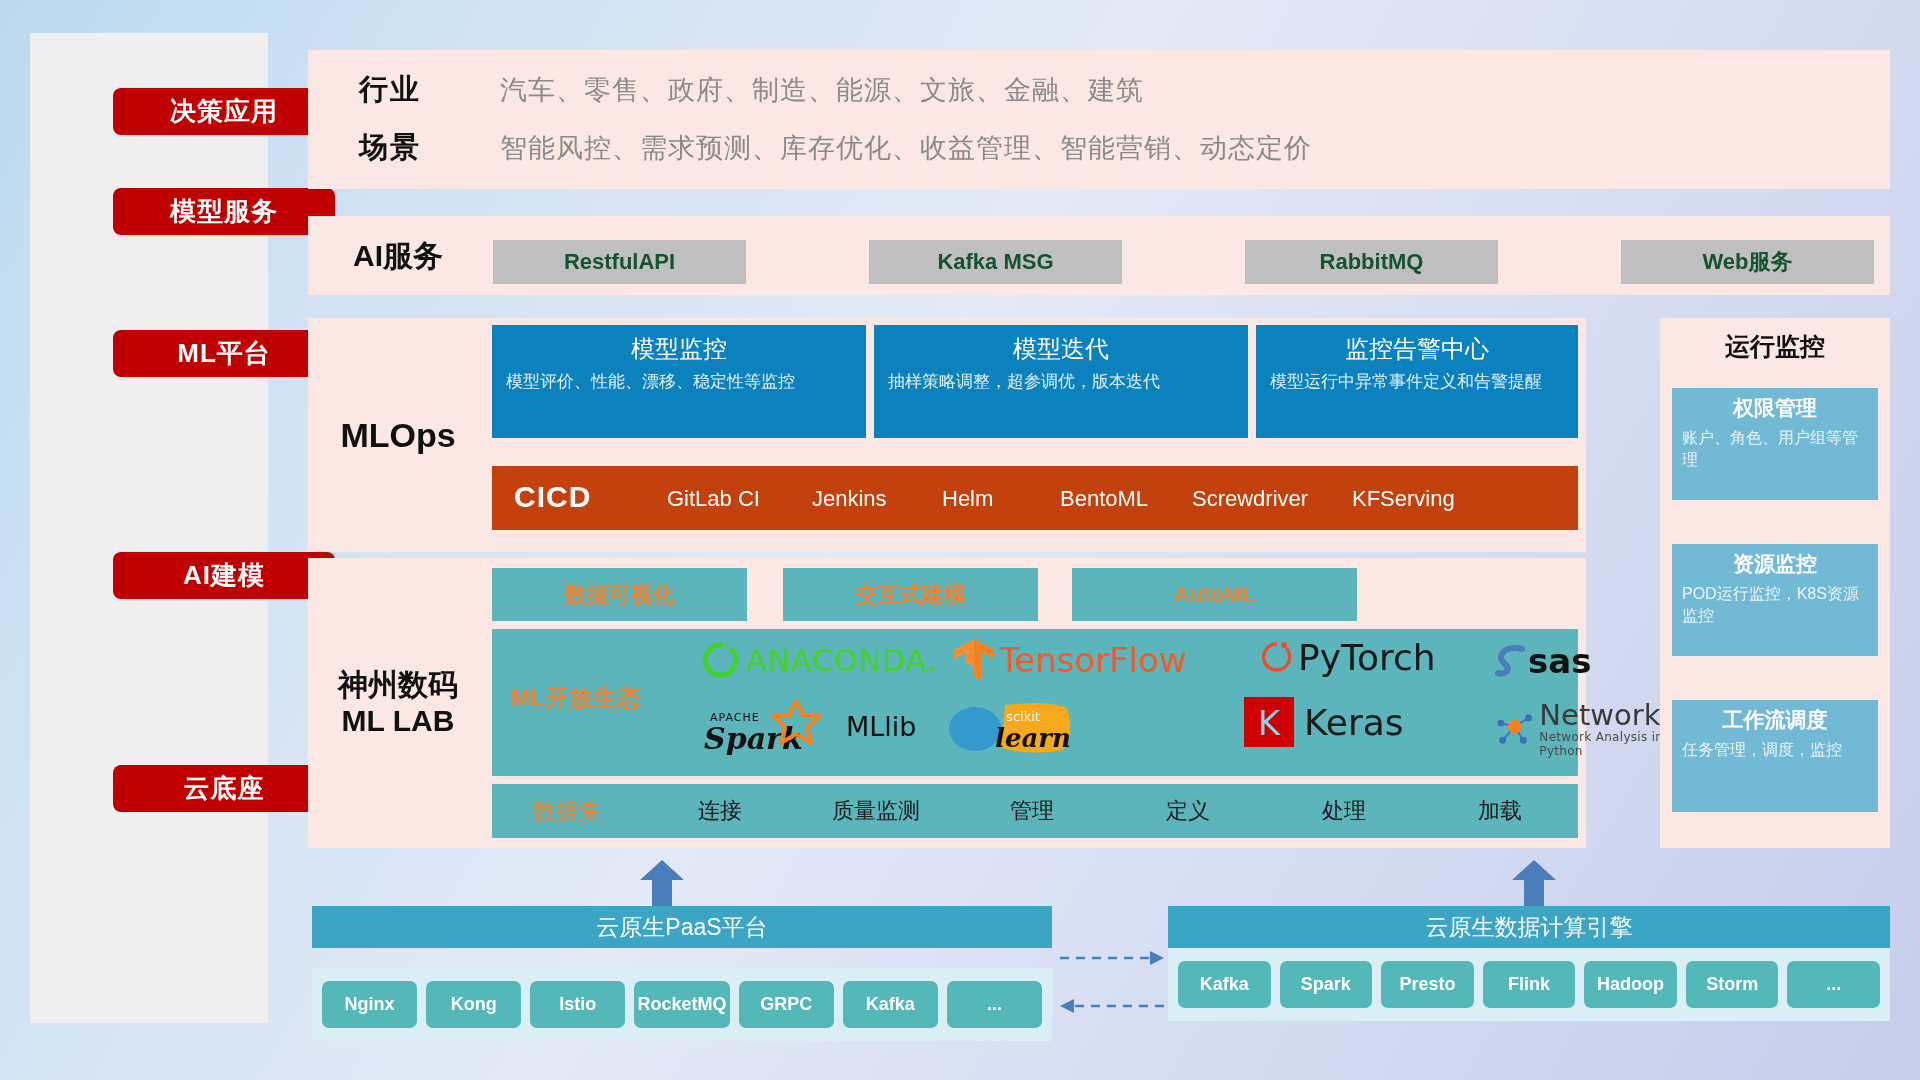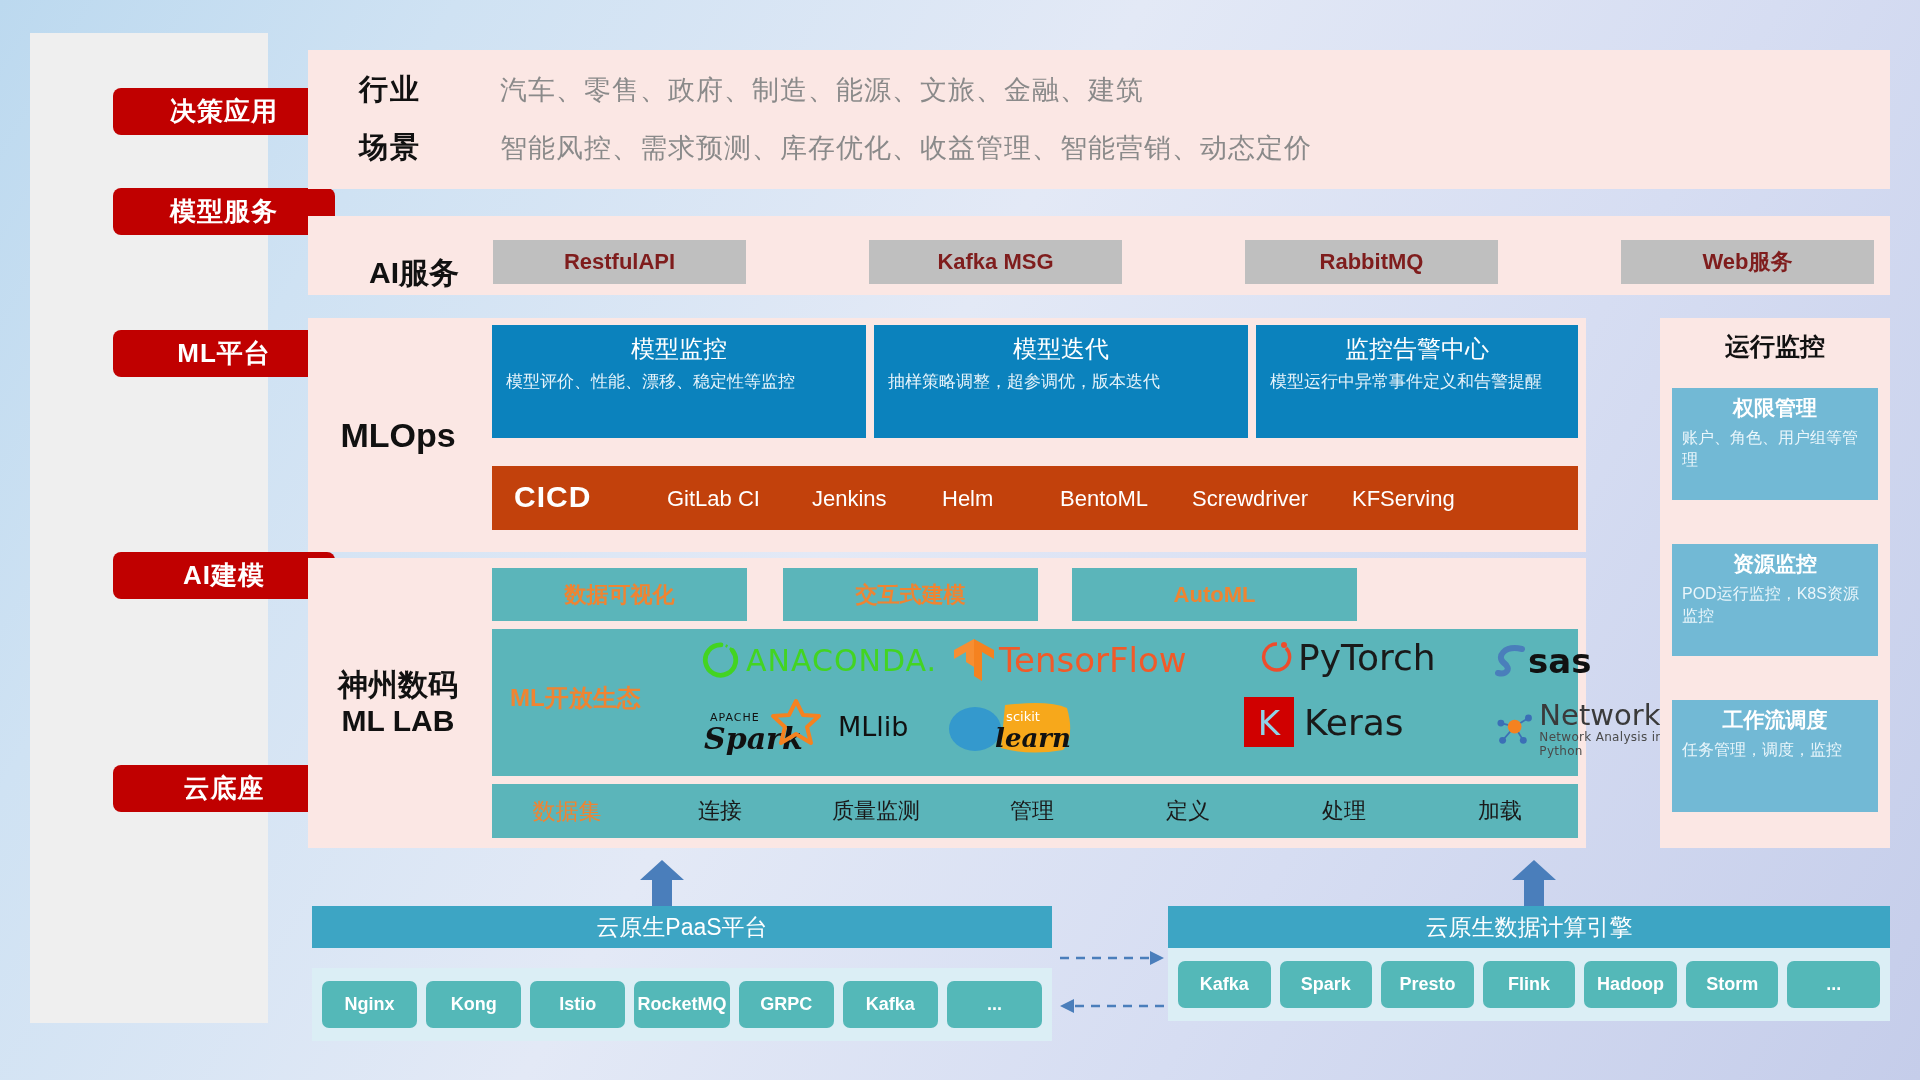--- a/index.html
+++ b/index.html
@@ -37,24 +37,24 @@
   #band-apps{left:308px;top:50px;width:1582px;height:139px;}
   .app-row{position:absolute;display:flex;align-items:center;}
   .app-key{
     width:120px;font-weight:bold;font-size:29px;color:#111;text-align:center;
     letter-spacing:2px;
   }
   .app-val{font-size:27px;color:#8a8a8a;letter-spacing:1px;white-space:nowrap;}
 
   
   #band-svc{left:308px;top:216px;width:1582px;height:79px;}
-  #svc-label{left:308px;top:233px;width:180px;height:79px;font-size:30px;margin-left:16px;}
+  #svc-label{left:308px;top:216px;width:180px;height:79px;font-size:30px;}
   .svc-chip{
     position:absolute;top:240px;height:44px;background:#bfbfbf;
-    color:#7f1d1d;font-weight:bold;font-size:22px;
+    color:#14532d;font-weight:bold;font-size:22px;
     display:flex;align-items:center;justify-content:center;
   }
 
   
   #band-mlops{left:308px;top:318px;width:1278px;height:234px;}
   #mlops-label{left:308px;top:318px;width:180px;height:234px;font-size:34px;}
   .mlops-card{
     position:absolute;top:325px;height:113px;background:#0b82bd;color:#fff;
     padding:8px 14px 0 14px;box-sizing:border-box;
   }
@@ -232,21 +232,21 @@
       </svg>
       <span class="txt" style="font-size:34px;font-weight:bold;color:#111;margin-left:-4px;">sas</span>
     </div>
 
     <div class="logo" style="left:212px;top:68px;">
       <svg width="128" height="58" viewBox="0 0 128 58">
         <text x="6" y="24" font-family="DejaVu Sans" font-size="11" fill="#111" letter-spacing="1">APACHE</text>
         <text x="0" y="52" font-family="DejaVu Serif" font-size="30" font-style="italic" font-weight="bold" fill="#111">Spark</text>
         <path d="M92 4 l7 14 16 1 -12 11 4 16 -15 -9 -15 9 4 -16 -12 -11 16 -1z" fill="none" stroke="#f58220" stroke-width="4" stroke-linejoin="round"></path>
       </svg>
-      <span class="txt" style="font-size:27px;color:#111;margin-left:6px;">MLlib</span>
+      <span class="txt" style="font-size:27px;color:#111;margin-left:14px;">MLlib</span>
     </div>
 
     <div class="logo" style="left:455px;top:70px;">
       <svg width="150" height="56" viewBox="0 0 150 56">
         <ellipse cx="28" cy="30" rx="26" ry="22" fill="#3499cd"></ellipse>
         <path d="M58 6 q44 -5 62 3 q8 28 -4 42 q-34 6 -62 -2z" fill="#f7a81b"></path>
         <text x="76" y="22" font-family="DejaVu Sans" font-size="13" fill="#fff" text-anchor="middle">scikit</text>
         <text x="86" y="48" font-family="DejaVu Serif" font-size="26" font-style="italic" font-weight="bold" fill="#111" text-anchor="middle">learn</text>
       </svg>
     </div>

